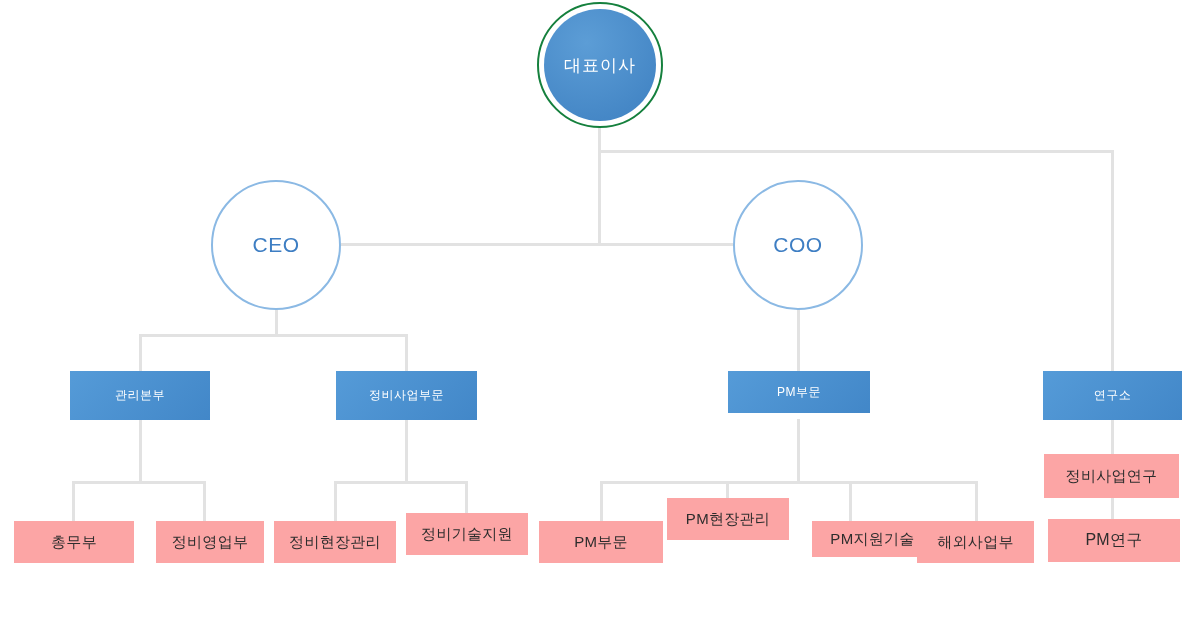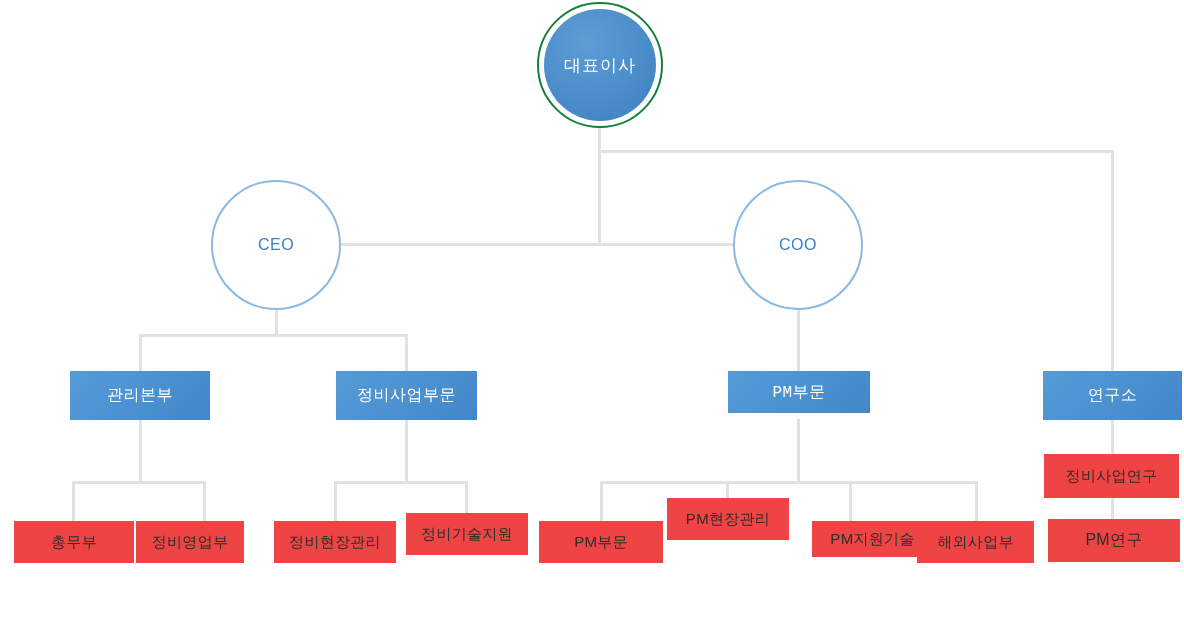--- a/index.html
+++ b/index.html
@@ -45,32 +45,31 @@
     justify-content: center;
     color: #ffffff;
     font-size: 17px;
     letter-spacing: 1px;
   }
   .circle-exec {
     border: 2px solid #8bb9e4;
     border-radius: 50%;
     background: #ffffff;
     color: #3e7ec3;
-    font-size: 16px;
+    font-size: 21px;
     letter-spacing: 0.5px;
   }
   .box-blue {
     background: linear-gradient(135deg, #559bd8 0%, #4287c8 100%);
     color: #ffffff;
-    font-size: 16px;
+    font-size: 12px;
     letter-spacing: 0.5px;
-    font-family: Liberation Mono, monospace;
   }
   .box-gray {
-    background: #ef4444;
+    background: #fca5a5;
     color: #2d2d2d;
     font-size: 15px;
     font-weight: 500;
     letter-spacing: 0.3px;
   }
 </style>
 </head>
 <body>
 
 <div class="stage">
@@ -123,21 +122,21 @@
   <div class="node box-blue" style="left:728px;top:371px;width:142px;height:42px">
     <span>PM부문</span>
   </div>
   <div class="node box-blue" style="left:1043px;top:371px;width:139px;height:49px">
     <span>연구소</span>
   </div>
 
   <div class="node box-gray" style="left:14px;top:521px;width:120px;height:42px">
     <span>총무부</span>
   </div>
-  <div class="node box-gray" style="left:136px;top:521px;width:108px;height:42px">
+  <div class="node box-gray" style="left:156px;top:521px;width:108px;height:42px">
     <span>정비영업부</span>
   </div>
   <div class="node box-gray" style="left:274px;top:521px;width:122px;height:42px">
     <span>정비현장관리</span>
   </div>
   <div class="node box-gray" style="left:406px;top:513px;width:122px;height:42px">
     <span>정비기술지원</span>
   </div>
   <div class="node box-gray" style="left:539px;top:521px;width:124px;height:42px">
     <span>PM부문</span>

